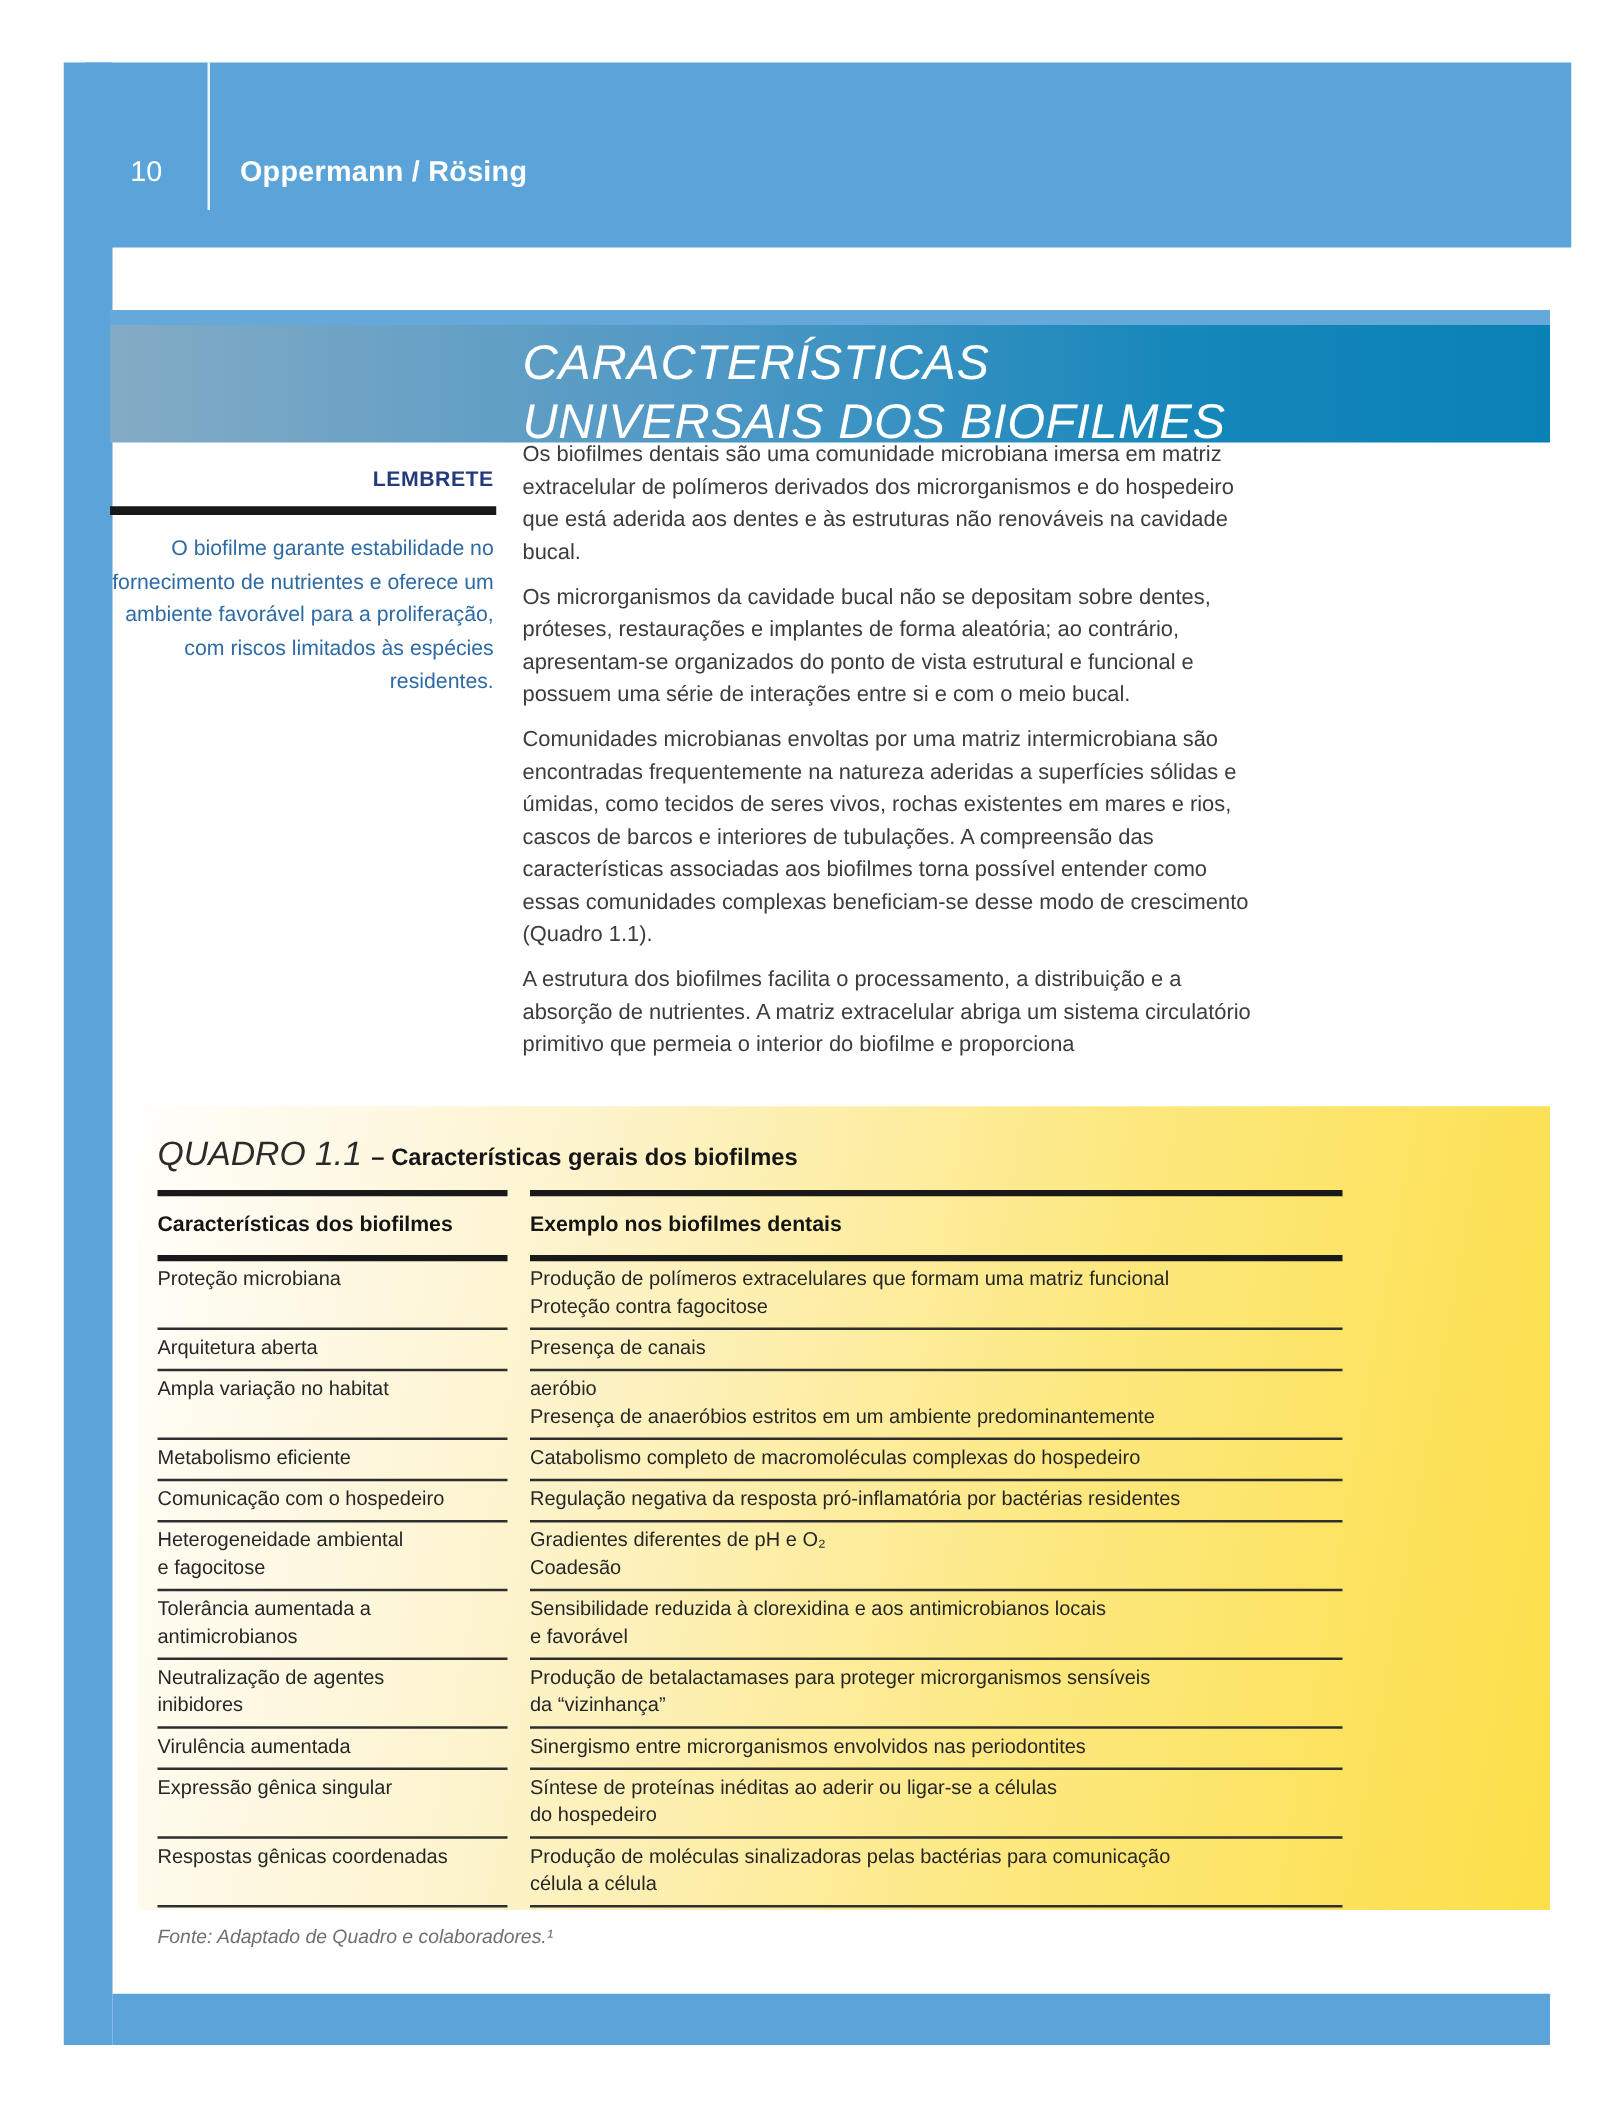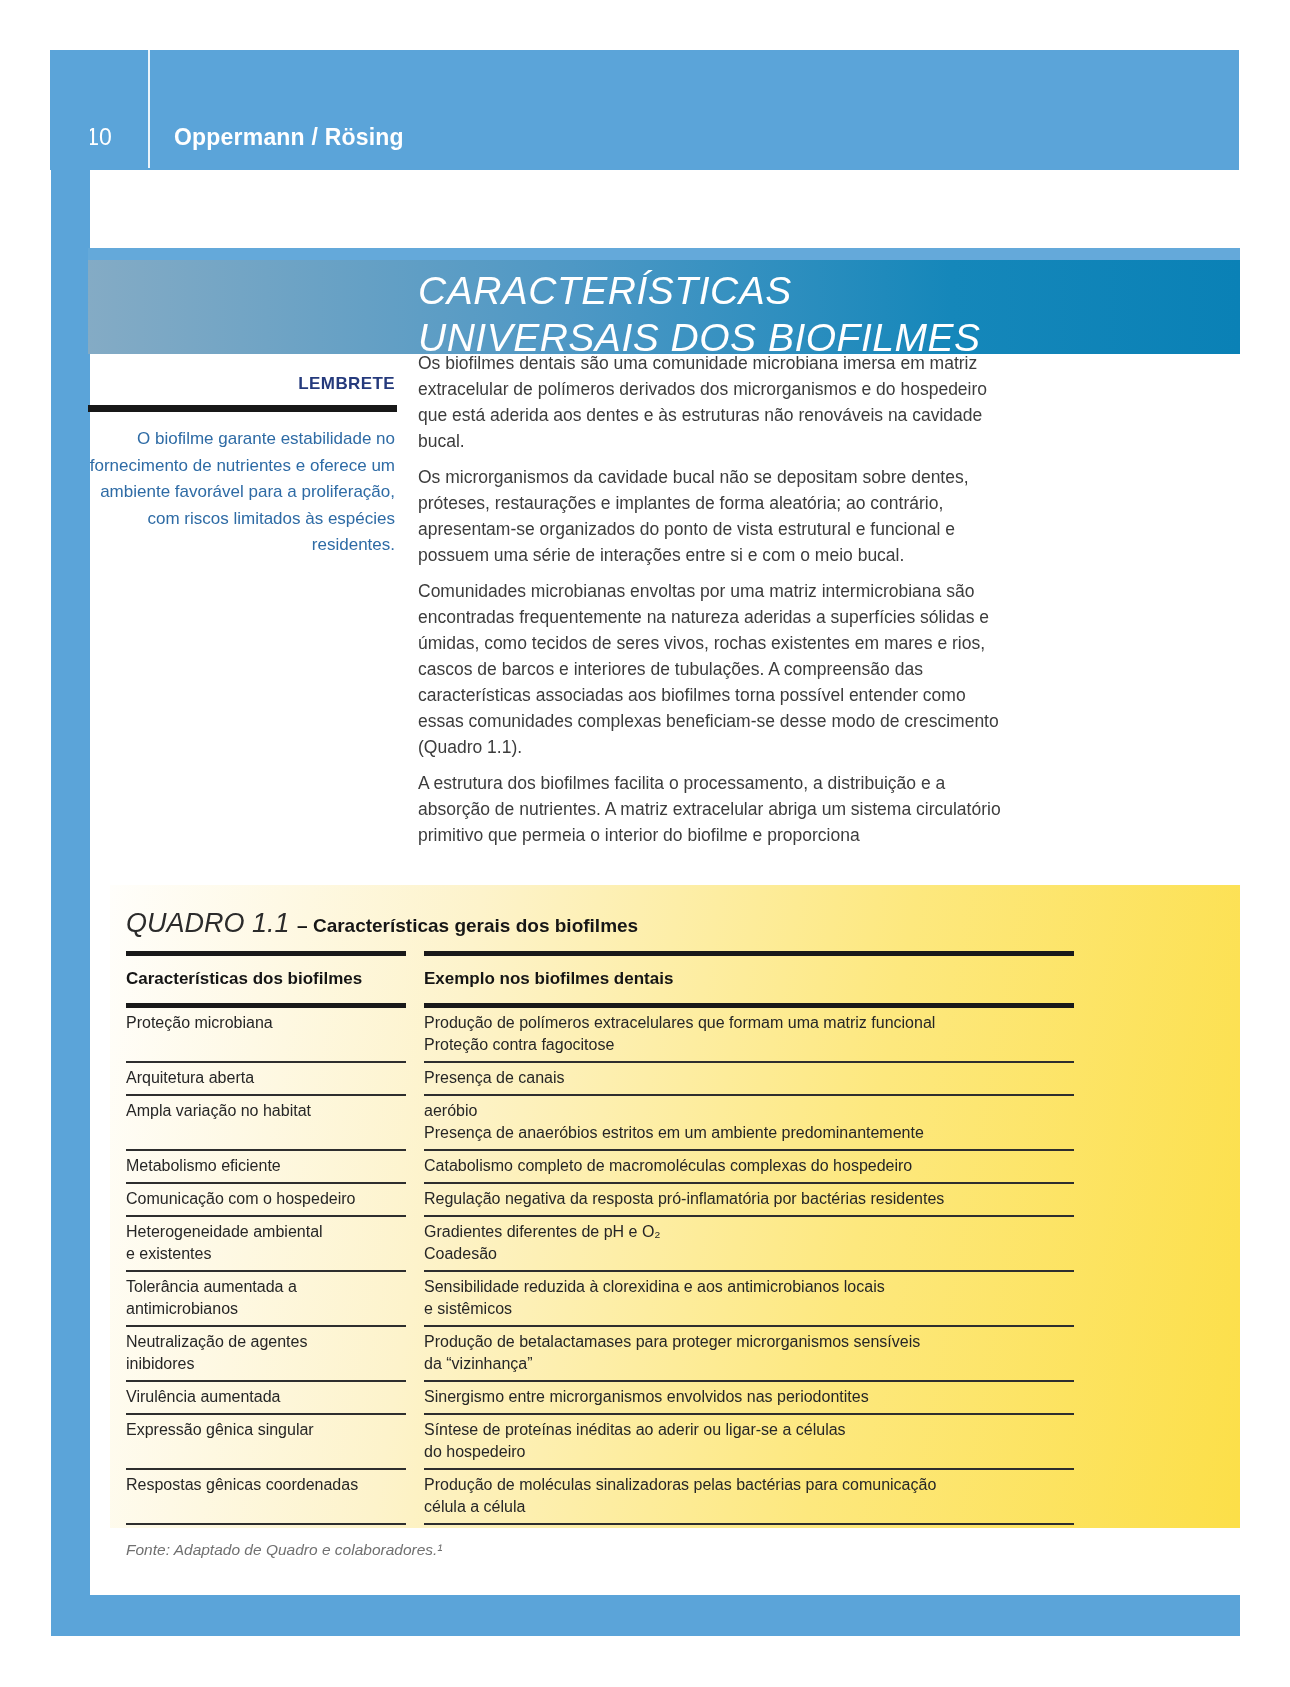--- a/index.html
+++ b/index.html
@@ -2,21 +2,21 @@
 <html><head>
 <meta charset="utf-8">
 <style>
   html,body { margin:0; padding:0; background:#ffffff; }
   .page {
     position:relative; width:1290px; height:1687px; background:#ffffff;
     font-family:"Liberation Sans", sans-serif; overflow:hidden;
   }
 
   
-  .band-top   { position:absolute; left:50px; top:50px;  width:1189px; height:120px; background:#5ba4d9; }
+  .band-top   { position:absolute; left:68px; top:50px;  width:1189px; height:148px; background:#5ba4d9; }
   .strip-left { position:absolute; left:51px; top:50px;  width:39px;  height:1586px; background:#5ba4d9; }
   .band-bottom{ position:absolute; left:90px; top:1595px; width:1150px; height:41px;  background:#5ba4d9; }
 
   .pagenum {
     position:absolute; left:0; top:69px; width:98px; text-align:center;
     color:#ffffff; font-size:23px; line-height:36px;
   }
   .hdr-divider {
     position:absolute; left:98px; top:0; width:2px; height:118px;
     background:rgba(255,255,255,0.88);
@@ -165,35 +165,35 @@
             <div class="cell">
               <div>Comunicação com o hospedeiro</div>
             </div>
             <div class="cell">
               <div>Regulação negativa da resposta pró-inflamatória por bactérias residentes</div>
             </div>
           </div>
           <div class="trow">
             <div class="cell">
               <div>Heterogeneidade ambiental</div>
-              <div>e existentes</div>
+              <div>e fagocitose</div>
             </div>
             <div class="cell">
               <div>Gradientes diferentes de pH e O₂</div>
               <div>Coadesão</div>
             </div>
           </div>
           <div class="trow">
             <div class="cell">
               <div>Tolerância aumentada a</div>
               <div>antimicrobianos</div>
             </div>
             <div class="cell">
               <div>Sensibilidade reduzida à clorexidina e aos antimicrobianos locais</div>
-              <div>e sistêmicos</div>
+              <div>e favorável</div>
             </div>
           </div>
           <div class="trow">
             <div class="cell">
               <div>Neutralização de agentes</div>
               <div>inibidores</div>
             </div>
             <div class="cell">
               <div>Produção de betalactamases para proteger microrganismos sensíveis</div>
               <div>da “vizinhança”</div>

